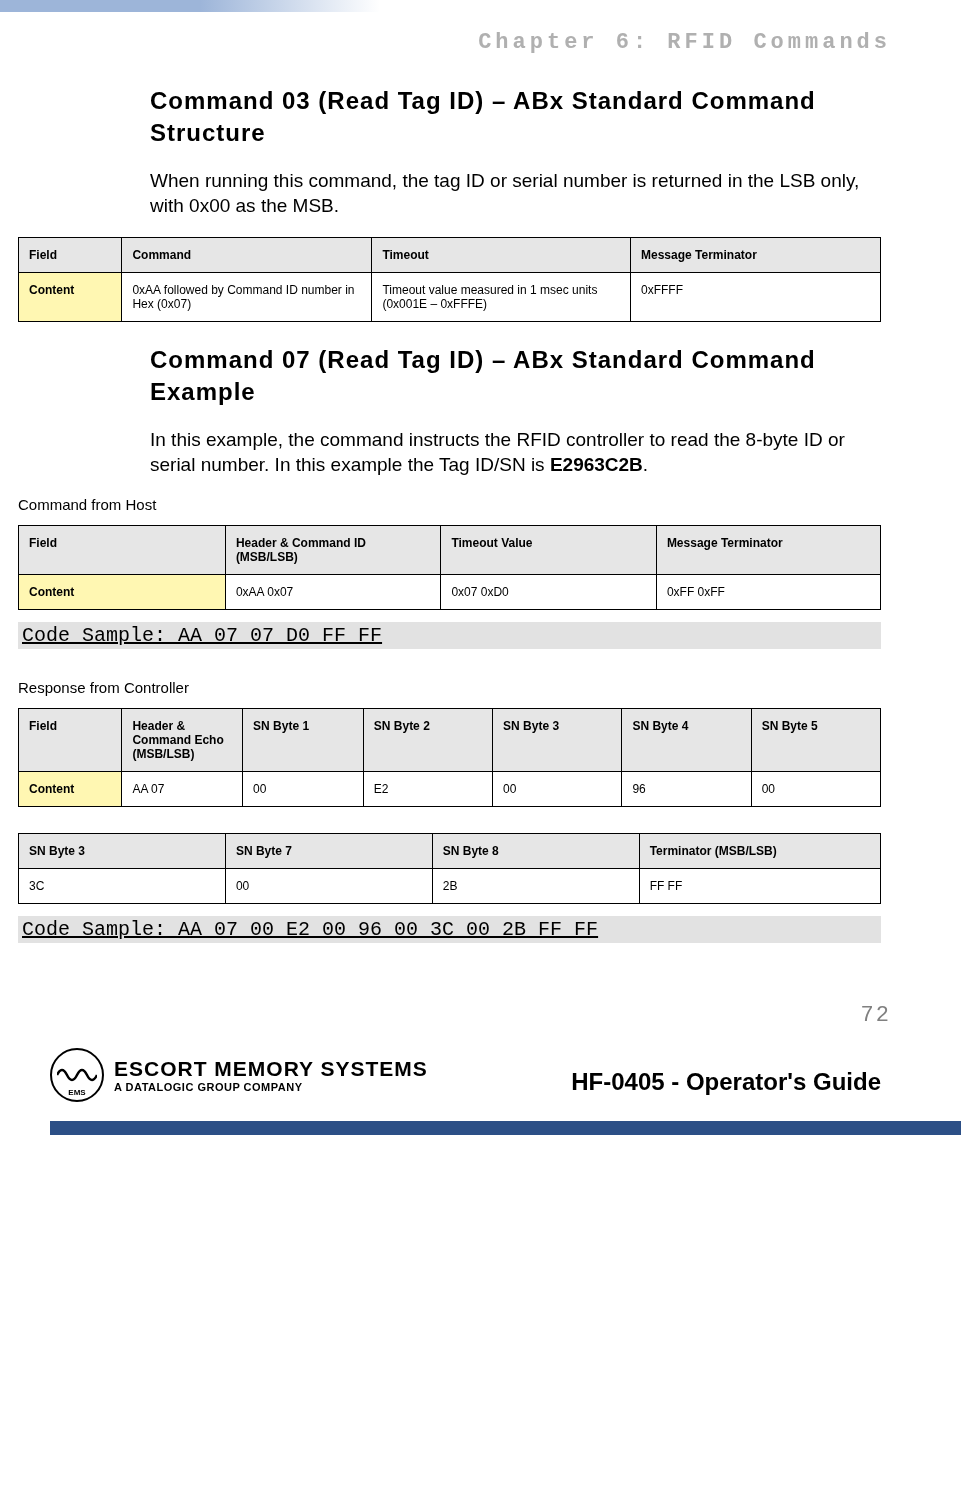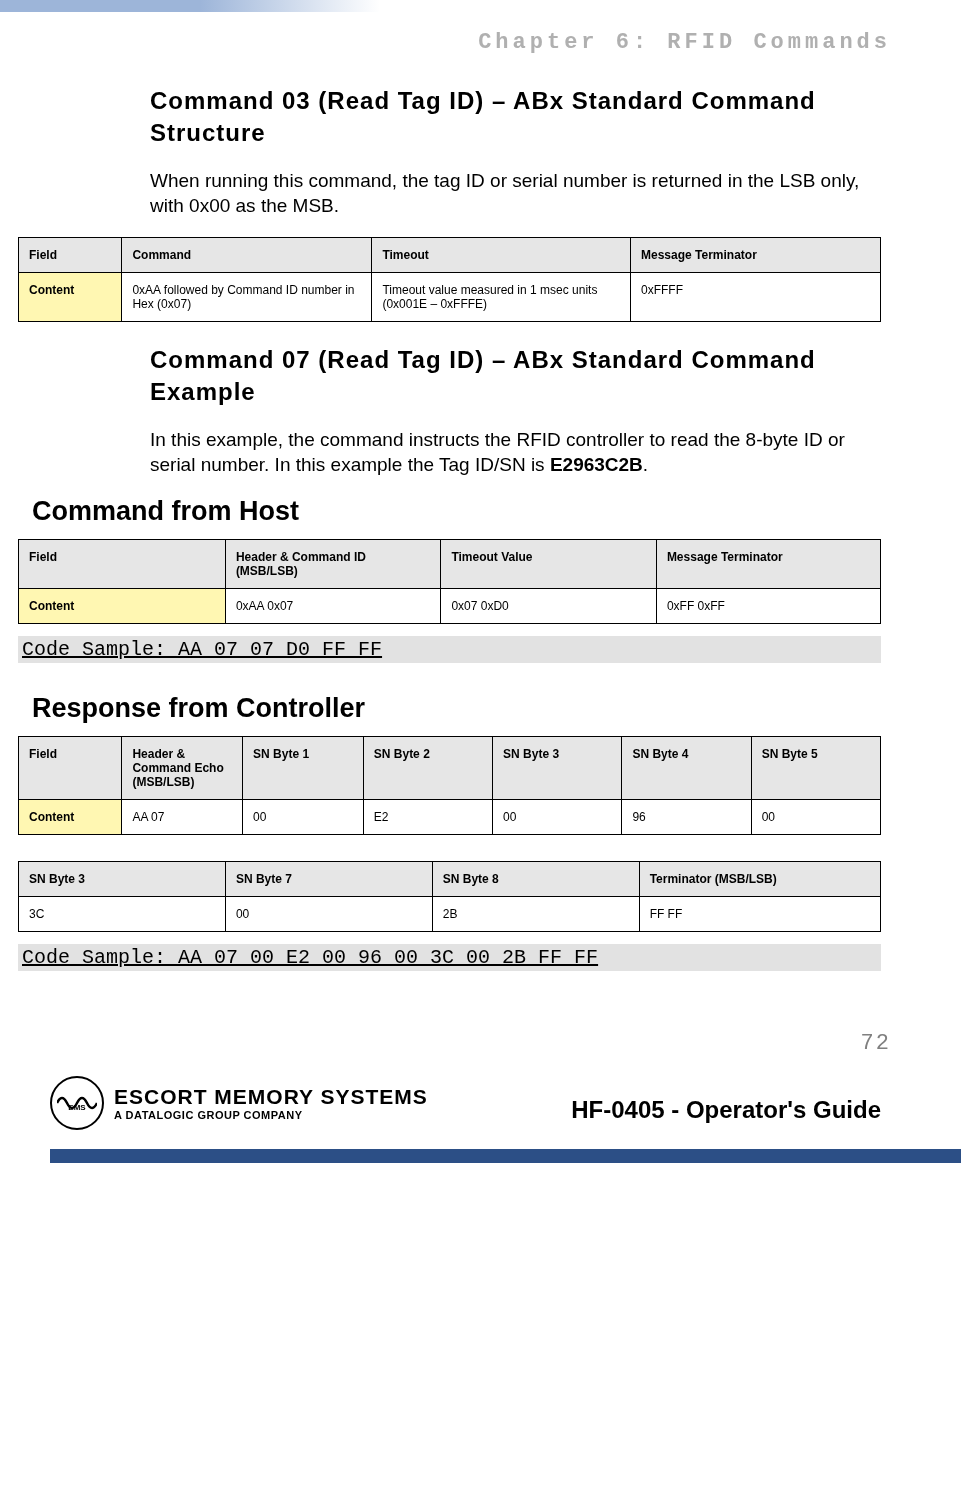--- a/index.html
+++ b/index.html
@@ -43,23 +43,23 @@
     letter-spacing: 1px;
     margin: 0 0 18px 0;
     line-height: 1.35;
   }
   p.body-text {
     font-size: 19px;
     line-height: 1.35;
     margin: 0 0 18px 0;
   }
   h3.sub-heading {
-    font-size: 27px;
-    font-weight: bold;
-    margin: 8px 0 12px 14px;
+    font-size: 15px;
+    font-weight: normal;
+    margin: 8px 0 12px 0;
   }
   table.data-table {
     width: 100%;
     border-collapse: collapse;
     margin: 0 0 12px 0;
     table-layout: fixed;
   }
   table.data-table th, table.data-table td {
     border: 1px solid #000000;
     padding: 10px 10px;
@@ -133,21 +133,21 @@
     font-family: Verdana, Arial, sans-serif;
     font-weight: bold;
     font-size: 24px;
     padding-bottom: 6px;
   }
   .bottom-stripe {
     height: 14px;
     background: #2c4f86;
     margin-left: 50px;
   }
-  .ems-label { position: absolute; bottom: 16px; font-size: 8px; left: 0; right: 0; text-align:center;}
+  .ems-label { position: absolute; bottom: 3px; font-size: 8px; left: 0; right: 0; text-align:center;}
 </style>
 </head>
 <body>
 
 <div class="top-stripe"></div>
 
 <div class="page">
 
   <div class="chapter-header">Chapter 6: RFID Commands</div>
 

